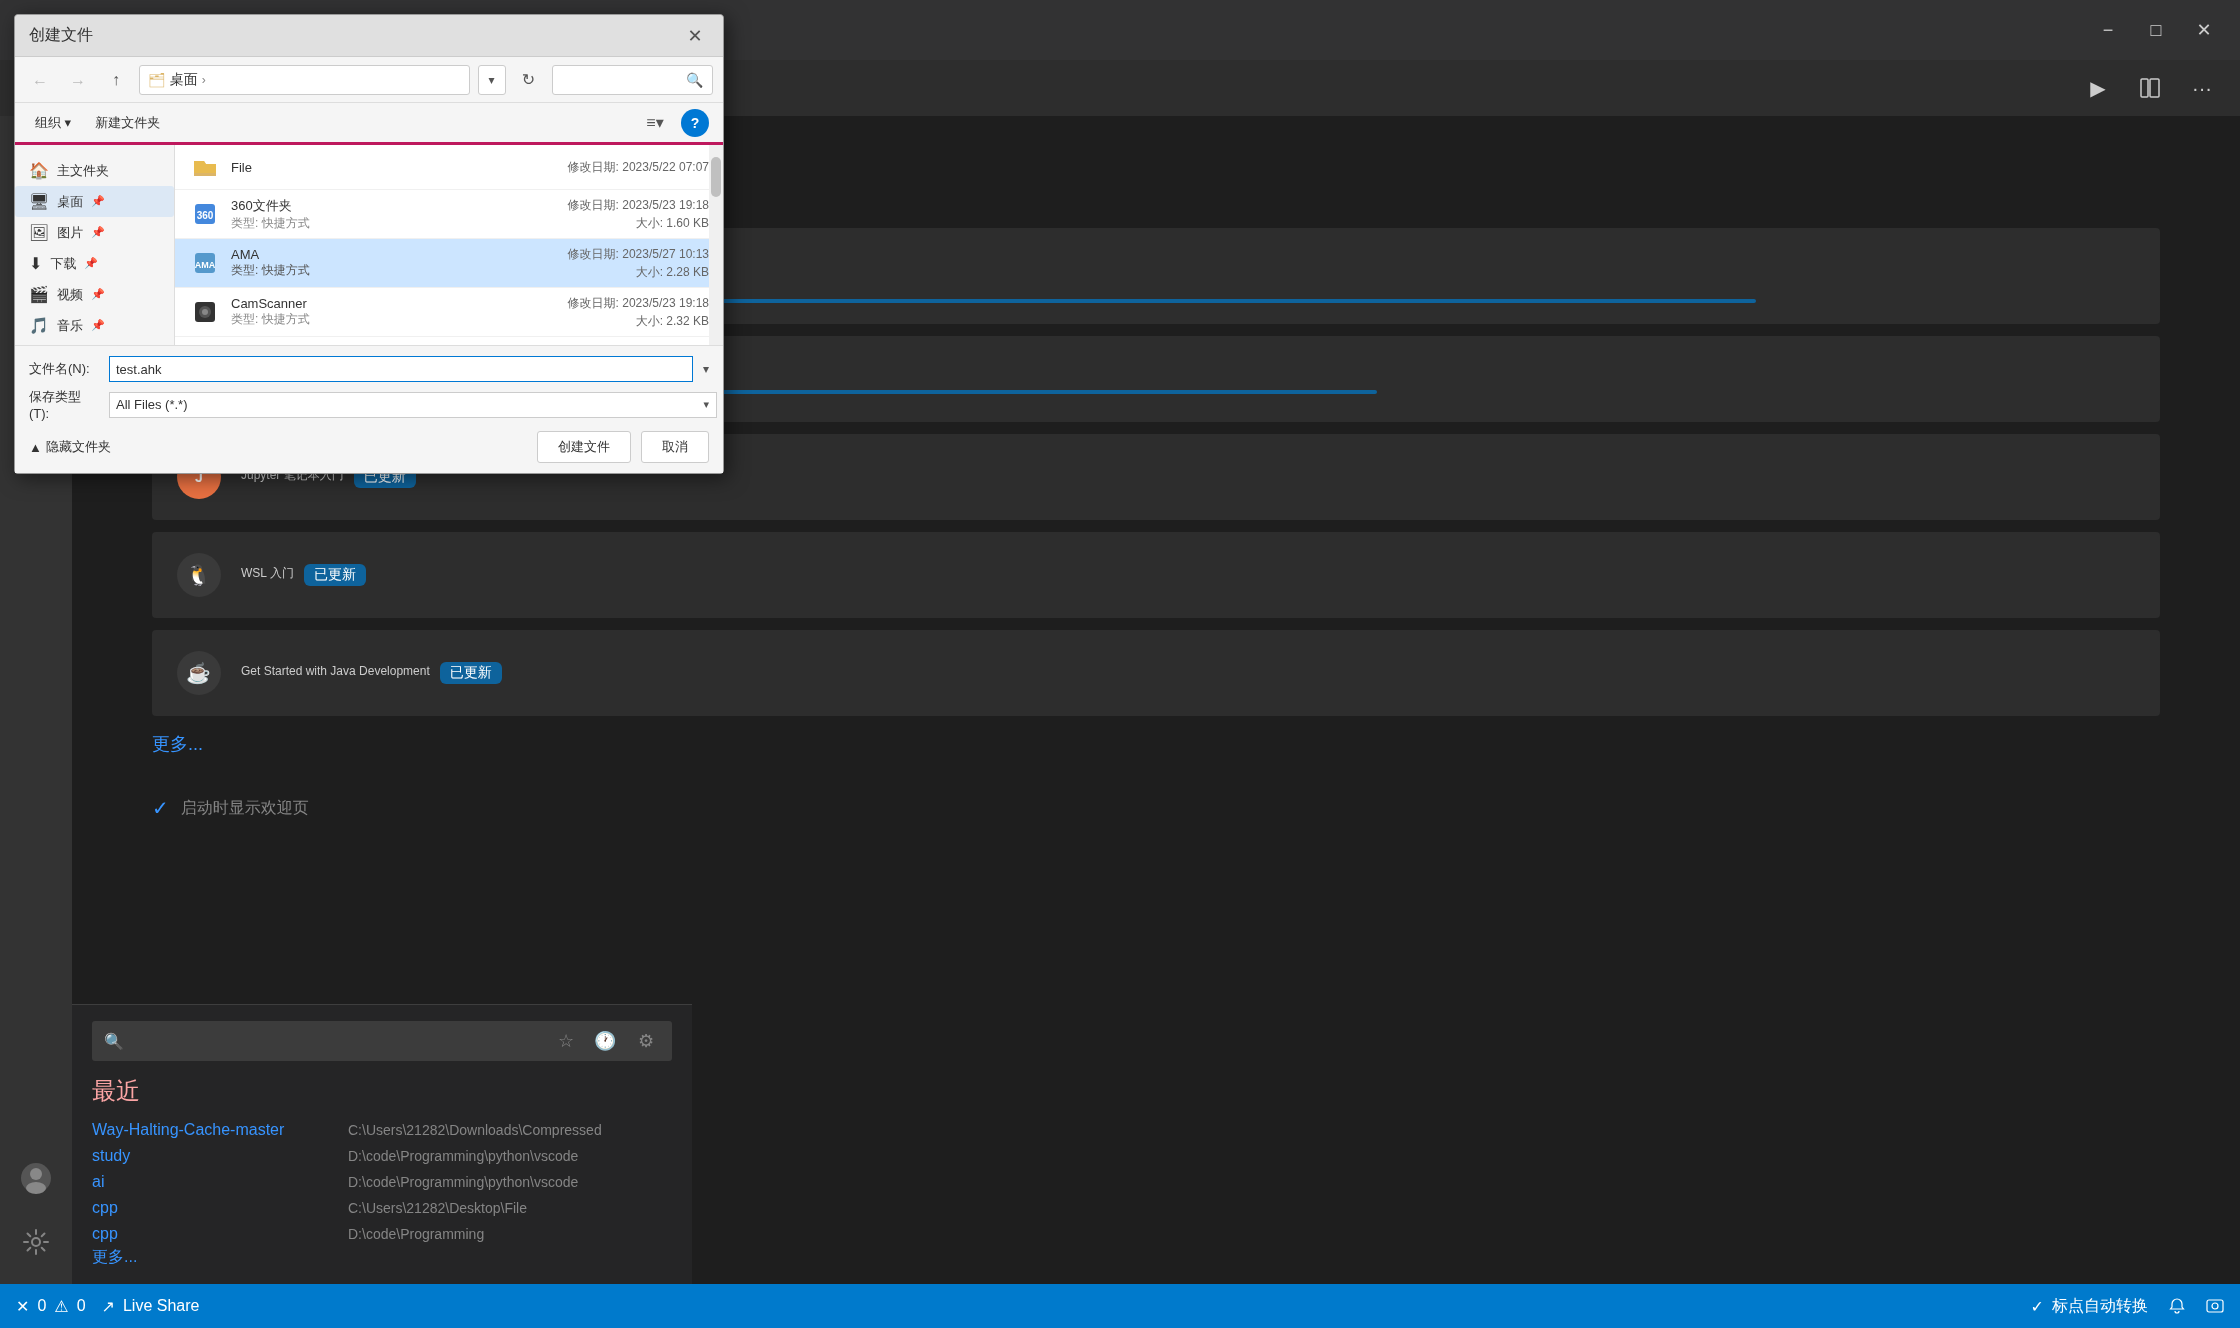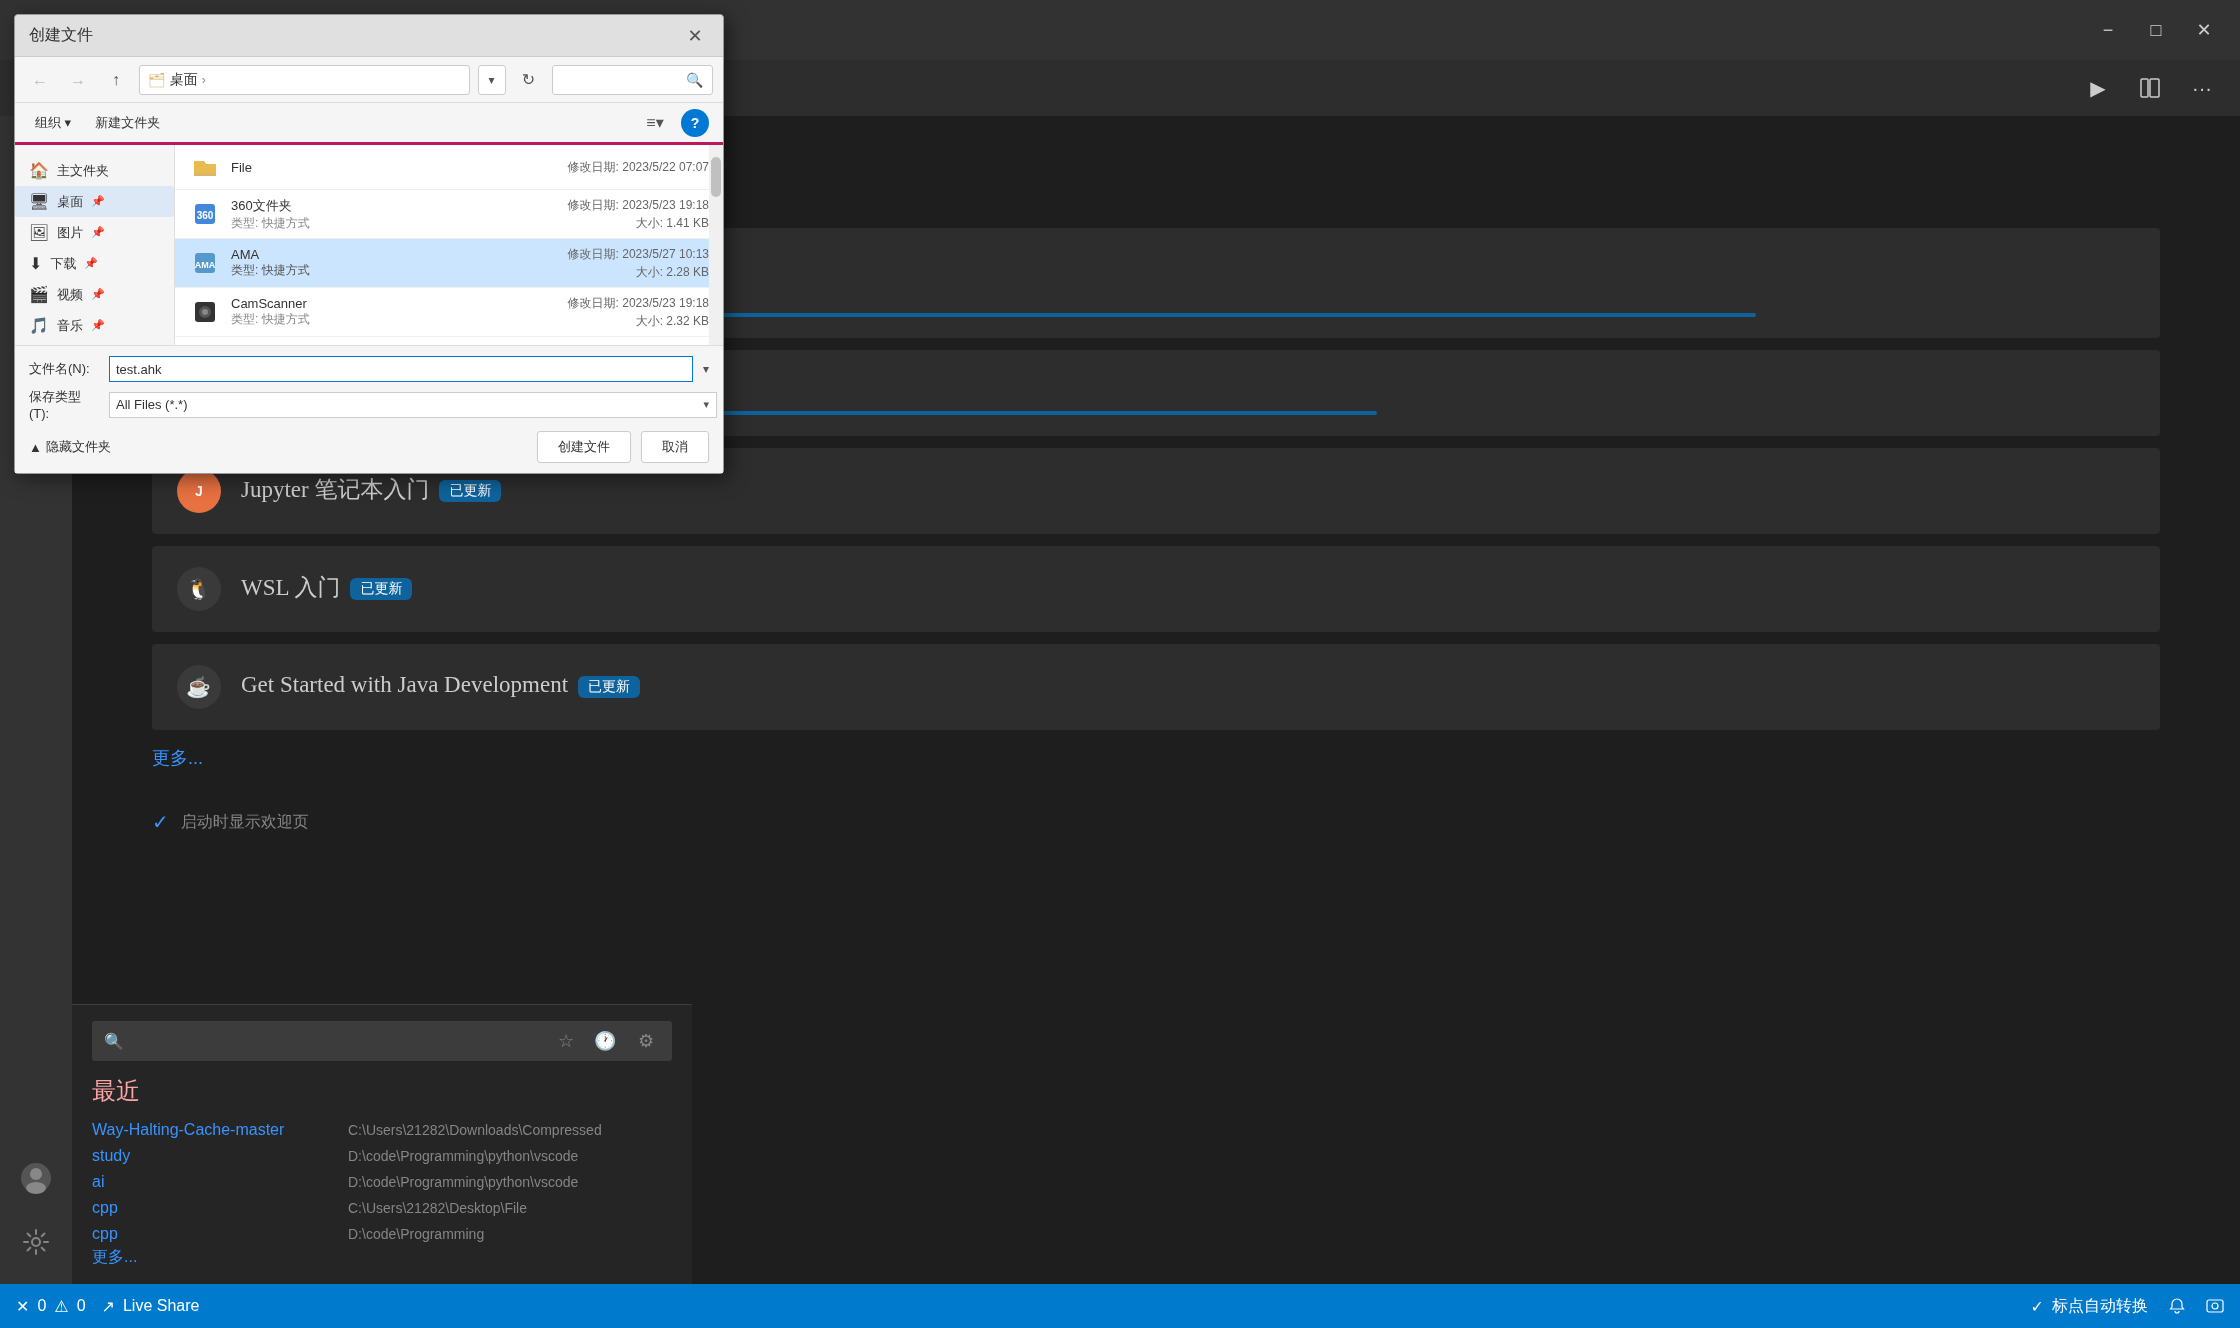--- a/index.html
+++ b/index.html
@@ -134,24 +134,23 @@
       width: 44px; height: 44px;
       border-radius: 50%;
       display: flex; align-items: center; justify-content: center;
       font-size: 22px;
       flex-shrink: 0;
     }
     .icon-star { background: #0e639c; color: white; }
     .icon-bulb { background: #3a3a3a; color: #4fc1ff; }
     .welcome-item-text { flex: 1; }
     .welcome-item-title {
-      font-size: 23px;
+      font-size: 12px;
       color: #cccccc;
       margin-bottom: 4px;
-      font-family: Liberation Serif, serif;
     }
     .welcome-item-desc {
       font-size: 16px;
       color: #858585;
     }
     .progress-bar {
       height: 4px;
       background: #0e639c;
       border-radius: 2px;
       margin-top: 8px;
@@ -875,21 +874,21 @@
             <rect x="4" y="4" width="20" height="20" rx="3" fill="#4488dd"></rect>
             <text x="14" y="19" text-anchor="middle" font-size="10" fill="white" font-weight="bold">360</text>
           </svg>
         </div>
         <div class="file-name">
           <div>360文件夹</div>
           <div style="font-size:12px; color:#888; font-weight:normal;">类型: 快捷方式</div>
         </div>
         <div class="file-meta">
           <div>修改日期: 2023/5/23 19:18</div>
-          <div>大小: 1.41 KB</div>
+          <div>大小: 1.60 KB</div>
         </div>
       </div>
 
       <div class="file-item selected">
         <div class="file-icon">
           <svg width="28" height="28" viewBox="0 0 28 28">
             <rect x="4" y="4" width="20" height="20" rx="3" fill="#5599cc"></rect>
             <text x="14" y="19" text-anchor="middle" font-size="9" fill="white" font-weight="bold">AMA</text>
           </svg>
         </div>

